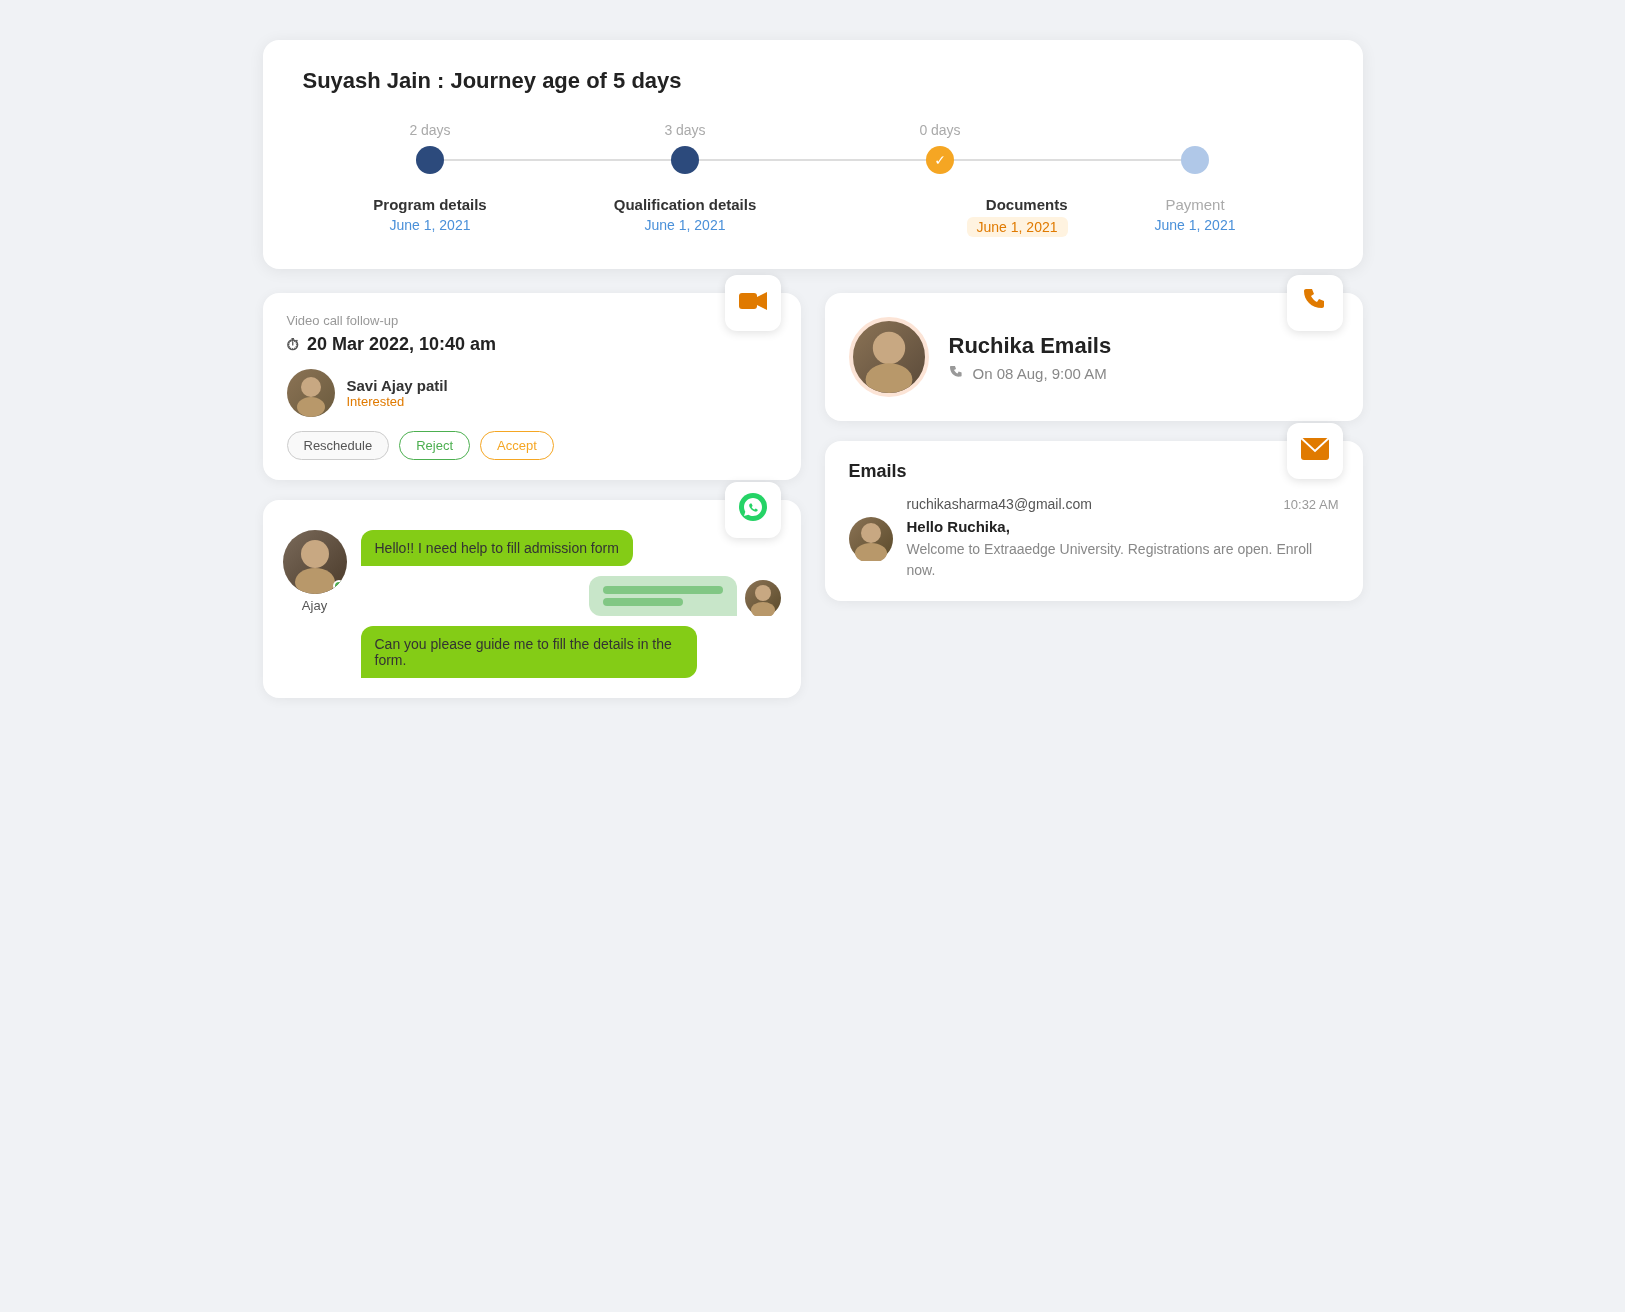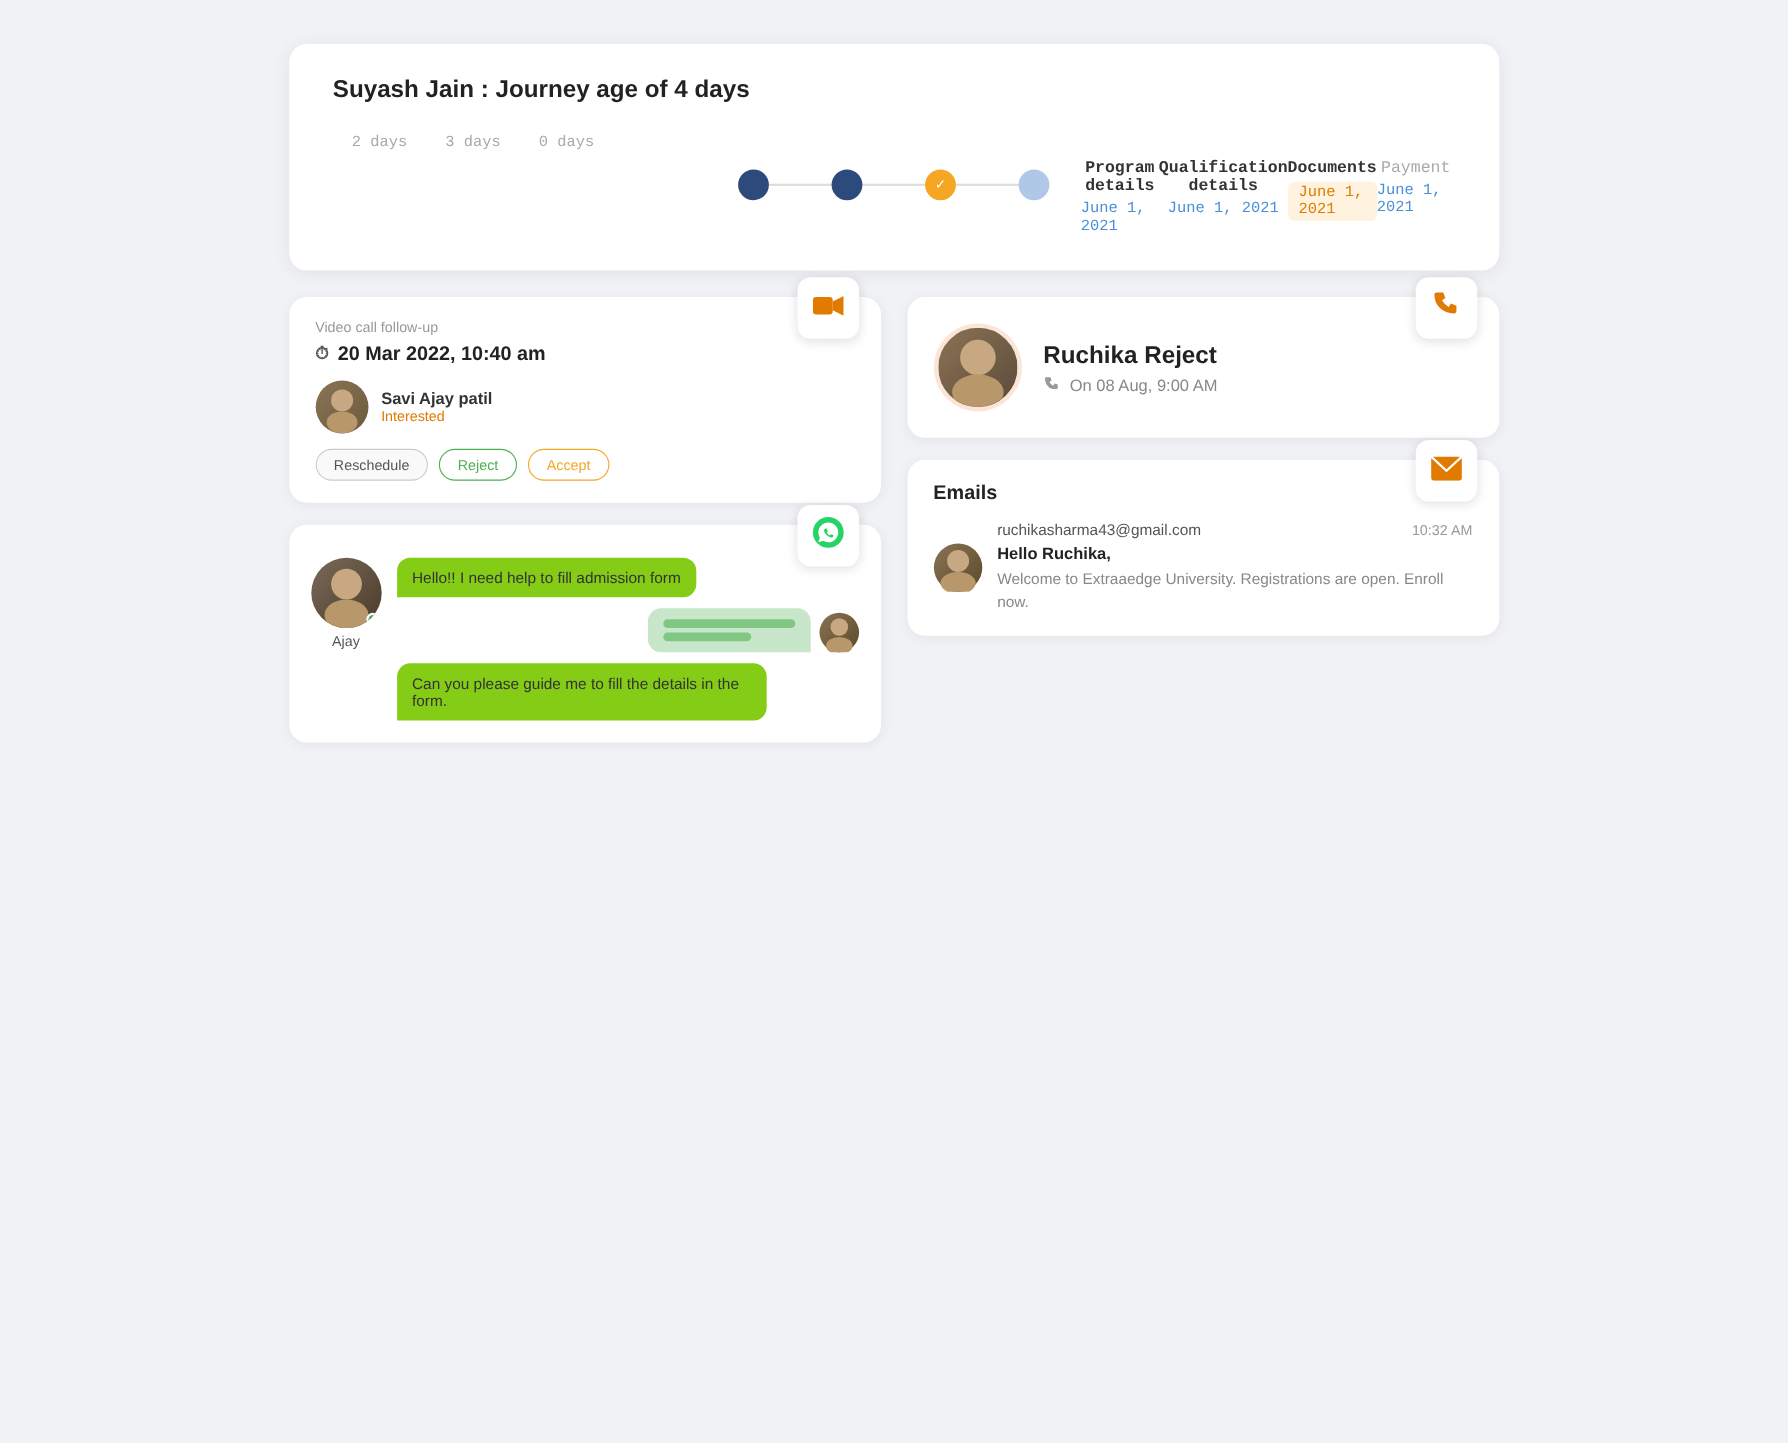--- a/index.html
+++ b/index.html
@@ -332,23 +332,23 @@
     .email-time { font-size: 13px; color: #999; }
     .email-subject { font-size: 15px; font-weight: 700; color: #222; margin-bottom: 4px; }
     .email-body { font-size: 14px; color: #888; line-height: 1.5; }
   </style>
 </head>
 <body>
 
 <div class="main-container">
 
   <div class="journey-card">
-    <div class="journey-title">Suyash Jain : Journey age of 4 days</div>
-
-    <div style="display:flex; flex-direction:row; width:100%;font-family:Liberation Mono, monospace;">
+    <div class="journey-title">Suyash Jain : Journey age of 5 days</div>
+
+    <div style="display:flex; flex-direction:column; width:100%;">
 
       <div style="display:flex; width:100%;">
         <div style="flex:1; display:flex; flex-direction:column; align-items:center;">
           <span class="step-days">2 days</span>
         </div>
         <div style="flex:1; display:flex; flex-direction:column; align-items:center;">
           <span class="step-days">3 days</span>
         </div>
         <div style="flex:1; display:flex; flex-direction:column; align-items:center;">
           <span class="step-days">0 days</span>
@@ -499,21 +499,21 @@
         </div>
 
         <div class="avatar-large">
           <svg width="80" height="80" viewBox="0 0 80 80">
             <circle cx="40" cy="30" r="18" fill="#c8a882"></circle>
             <ellipse cx="40" cy="65" rx="26" ry="18" fill="#b8986a"></ellipse>
           </svg>
         </div>
 
         <div class="phone-info">
-          <div class="phone-name">Ruchika Reject</div>
+          <div class="phone-name">Ruchika Emails</div>
           <div class="phone-time">
             <svg width="16" height="16" viewBox="0 0 16 16">
               <path d="M3 1h3l1 3-2 1c.8 1.6 2 2.8 3.6 3.6l1-2 3 1v3c0 .6-.5 1-1 1C5.6 12.6 1 8 1 2c0-.6.5-1 1-1z" fill="#999"></path>
             </svg>
             <span>On 08 Aug, 9:00 AM</span>
           </div>
         </div>
       </div>
 
       <div class="email-card">

